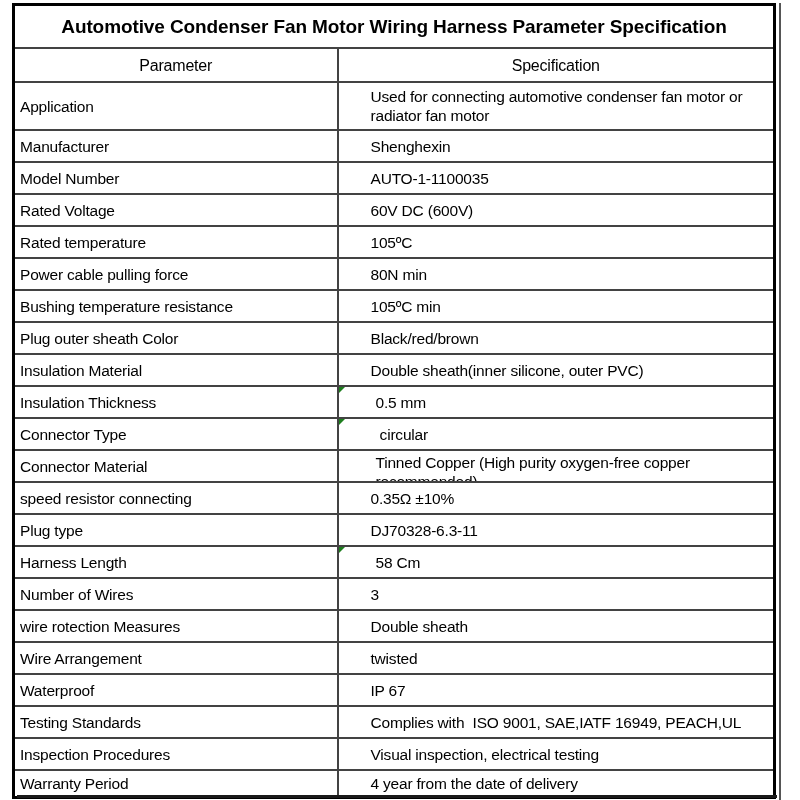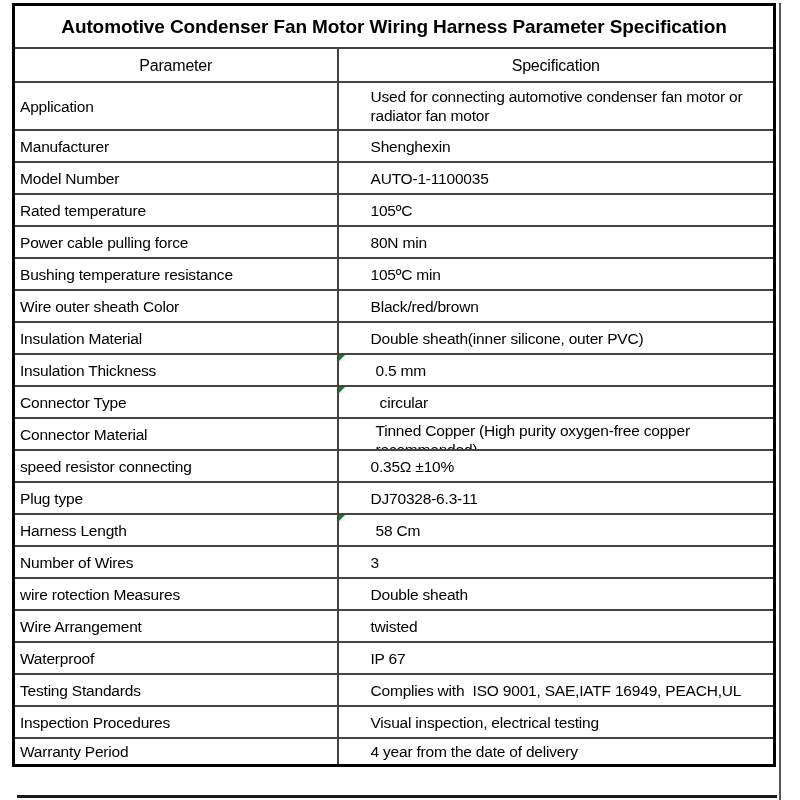--- a/index.html
+++ b/index.html
@@ -114,33 +114,37 @@
       </tr>
       <tr>
         <td>Manufacturer</td>
         <td class="pre">Shenghexin</td>
       </tr>
       <tr>
         <td>Model Number</td>
         <td class="pre">AUTO-1-1100035</td>
       </tr>
       <tr>
+        <td>Rated Voltage</td>
+        <td class="pre">60V DC (600V)</td>
+      </tr>
+      <tr>
         <td>Rated temperature</td>
         <td class="pre">105ºC</td>
       </tr>
       <tr>
         <td>Power cable pulling force</td>
         <td class="pre">80N min</td>
       </tr>
       <tr>
         <td>Bushing temperature resistance</td>
         <td class="pre">105ºC min</td>
       </tr>
       <tr>
-        <td>Wire outer sheath Color</td>
+        <td>Plug outer sheath Color</td>
         <td class="pre">Black/red/brown</td>
       </tr>
       <tr>
         <td>Insulation Material</td>
         <td class="pre">Double sheath(inner silicone, outer PVC)</td>
       </tr>
 
       <tr>
         <td>Insulation Thickness</td>
         <td class="rel">

